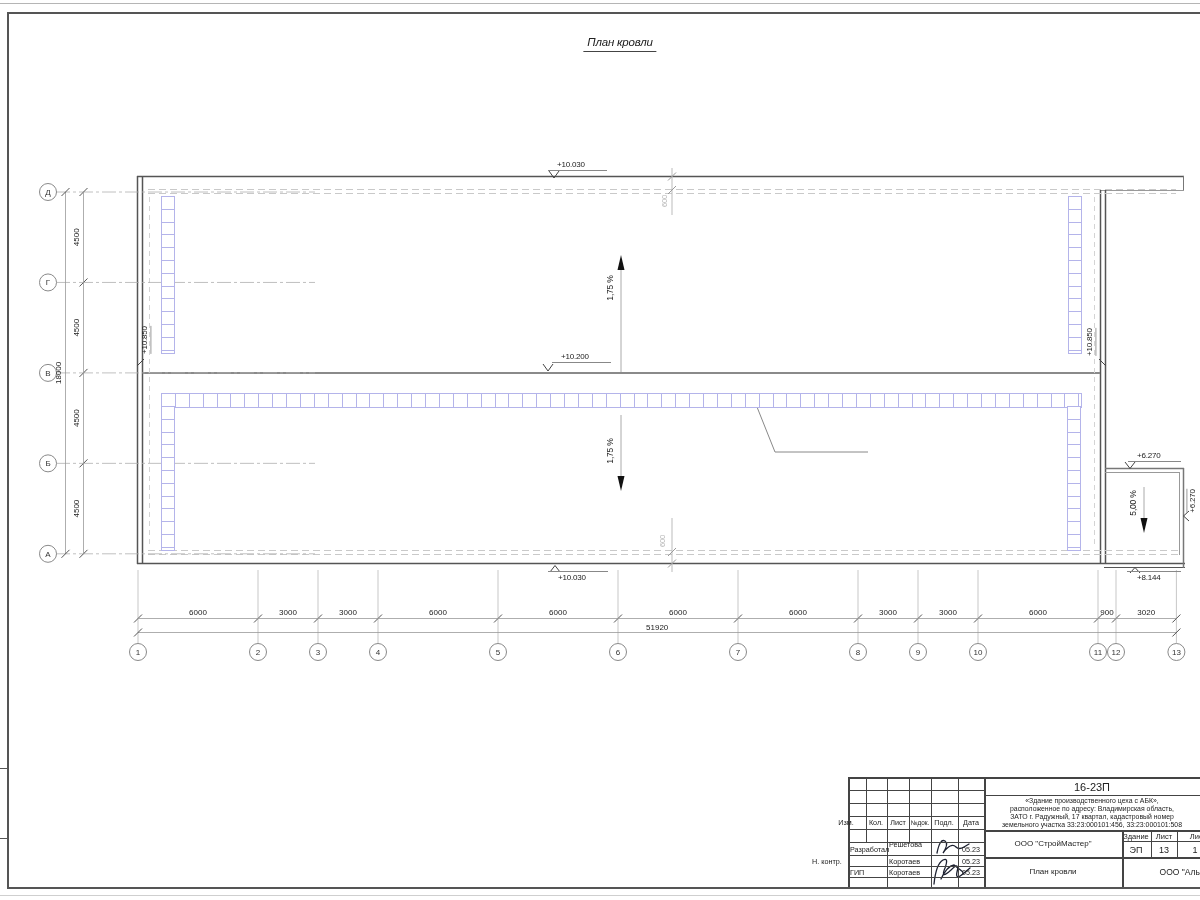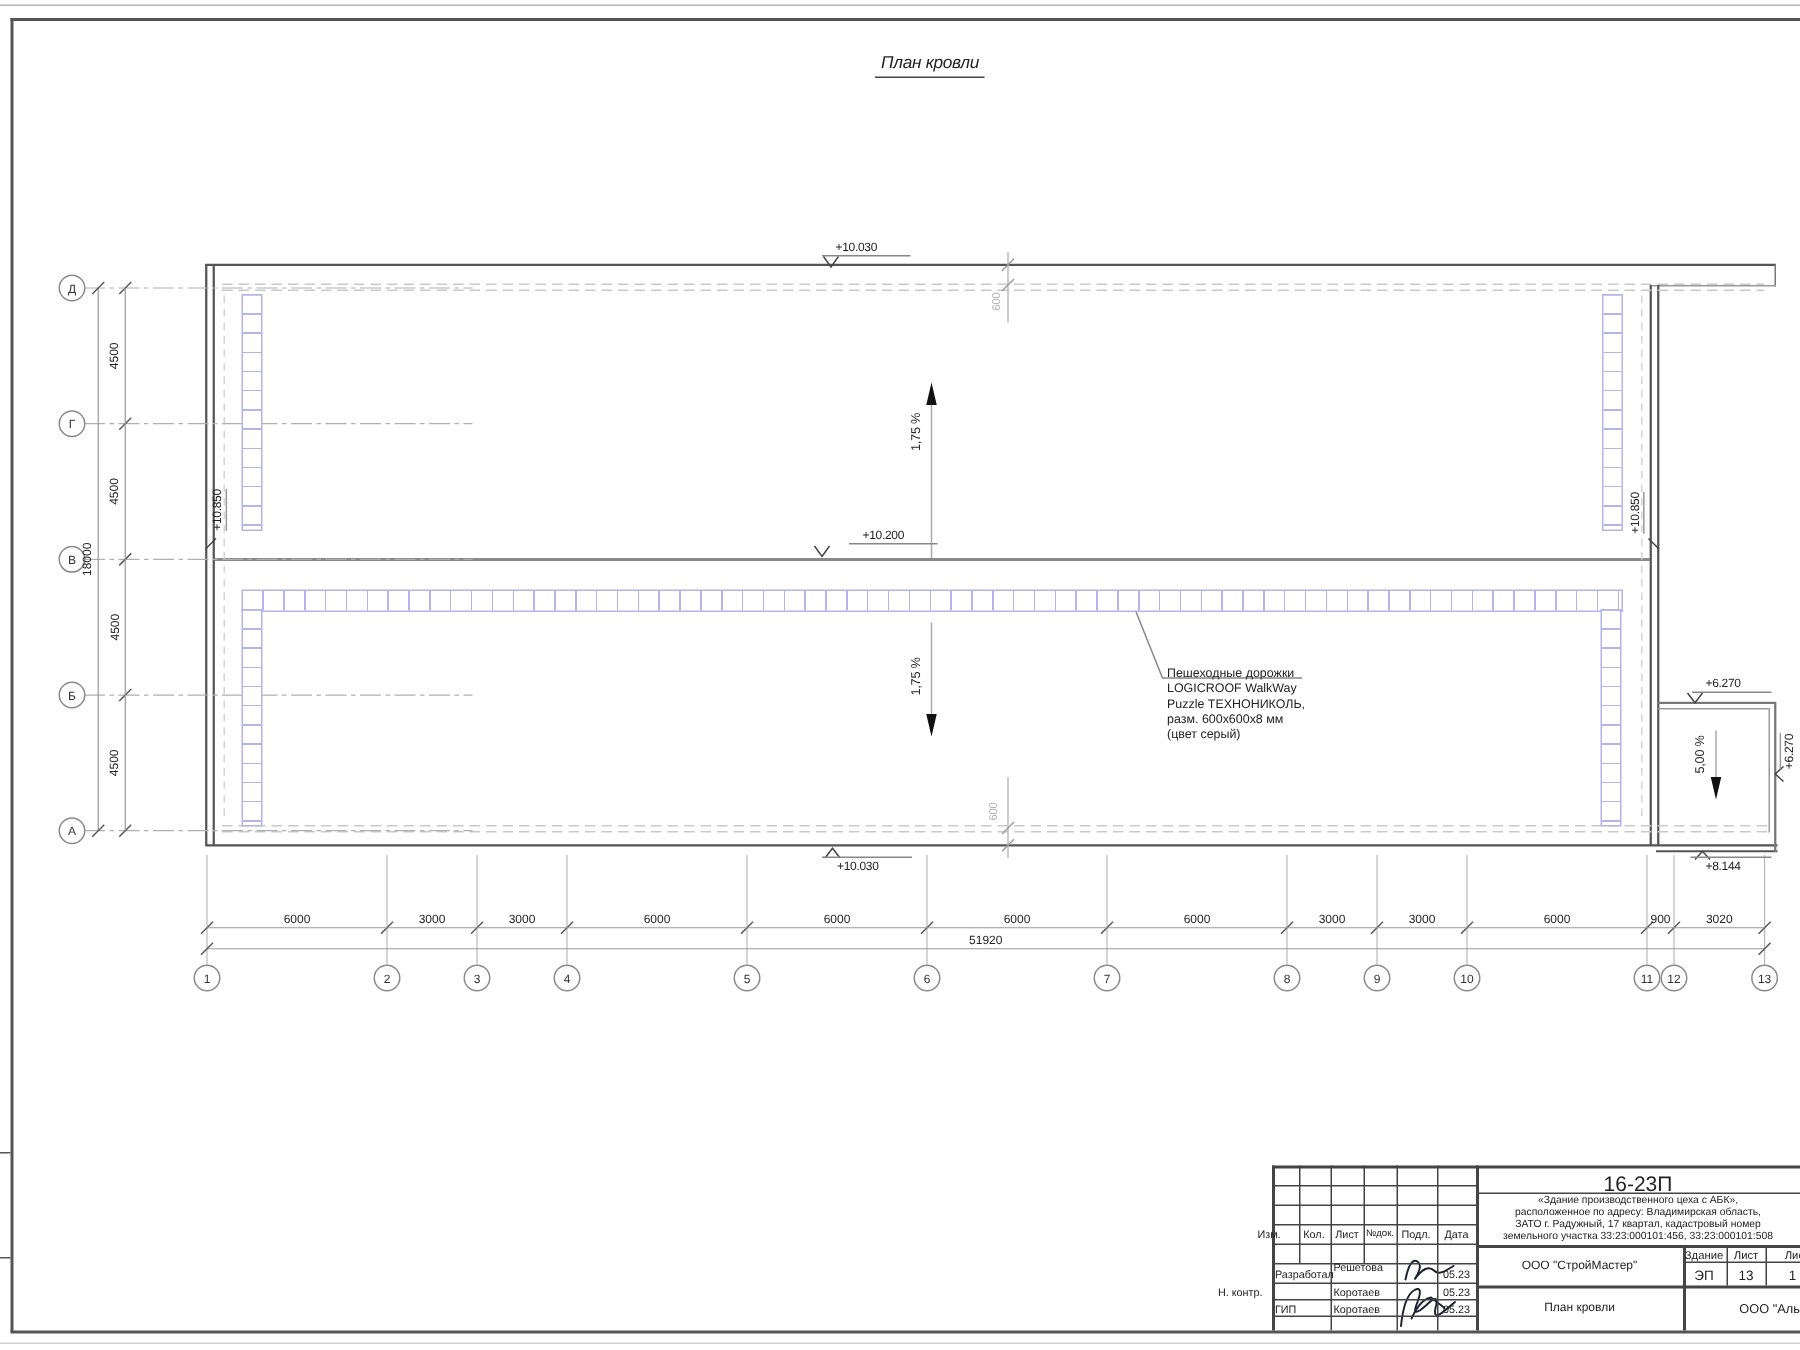--- a/index.html
+++ b/index.html
@@ -202,42 +202,35 @@
 
   <div class="walkway wv abs" style="left:161px;top:196px;width:12px;height:156px"></div>
   <div class="walkway wv abs" style="left:1068px;top:196px;width:12px;height:156px"></div>
   <div class="walkway wh abs" style="left:161px;top:393px;width:919px;height:13px"></div>
   <div class="walkway wv abs" style="left:161px;top:406px;width:12px;height:143px"></div>
   <div class="walkway wv abs" style="left:1067px;top:406px;width:12px;height:143px"></div>
 
   <div class="lbl title" style="left:620px;top:36px">План кровли</div>
 
   <div class="lbl elev u" style="left:548px;top:160px;width:50px">+10.030</div>
-  <div class="lbl elev u" style="left:566px;top:352px;width:50px">+10.200</div>
+  <div class="lbl elev u" style="left:552px;top:352px;width:50px">+10.200</div>
   <div class="lbl elev o" style="left:548px;top:571px;width:50px">+10.030</div>
   <div class="lbl elev rot" style="left:146px;top:340px;border-bottom:1px solid #999;padding-bottom:1px">+10.850</div>
   <div class="lbl elev rot" style="left:1091px;top:342px;border-bottom:1px solid #999;padding-bottom:1px">+10.850</div>
   <div class="lbl elev u" style="left:1128px;top:451px;width:44px">+6.270</div>
   <div class="lbl elev rot" style="left:1192px;top:501px;border-top:1px solid #999;padding-top:1px">+6.270</div>
   <div class="lbl elev o" style="left:1127px;top:571px;width:44px">+8.144</div>
 
   <div class="lbl gray rot" style="left:665px;top:201px">600</div>
   <div class="lbl gray rot" style="left:663px;top:541px">600</div>
 
   <div class="lbl rot" style="left:611px;top:288px;font-size:8.5px">1,75 %</div>
   <div class="lbl rot" style="left:611px;top:451px;font-size:8.5px">1,75 %</div>
   <div class="lbl rot" style="left:1134px;top:503px;font-size:8.5px">5,00 %</div>
 
-  <div class="note" style="left:778px;top:443px">
-    <div>Пешеходные дорожки</div>
-    <div>LOGICROOF WalkWay</div>
-    <div>Puzzle ТЕХНОНИКОЛЬ,</div>
-    <div>разм. 600х600х8 мм</div>
-    <div>(цвет серый)</div>
-  </div>
 
   <div id="stampLines" class="abs">
       <div class="abs" style="left: 848px; top: 777px; width: 354px; height: 1.5px; background: rgb(68, 68, 68);"></div>
       <div class="abs" style="left: 848px; top: 790px; width: 136px; height: 1px; background: rgb(68, 68, 68);"></div>
       <div class="abs" style="left: 848px; top: 803px; width: 136px; height: 1px; background: rgb(68, 68, 68);"></div>
       <div class="abs" style="left: 848px; top: 816px; width: 136px; height: 1px; background: rgb(68, 68, 68);"></div>
       <div class="abs" style="left: 848px; top: 829px; width: 136px; height: 1px; background: rgb(68, 68, 68);"></div>
       <div class="abs" style="left: 848px; top: 842px; width: 136px; height: 1px; background: rgb(68, 68, 68);"></div>
       <div class="abs" style="left: 848px; top: 855px; width: 136px; height: 1px; background: rgb(68, 68, 68);"></div>
       <div class="abs" style="left: 848px; top: 866px; width: 136px; height: 1px; background: rgb(68, 68, 68);"></div>
@@ -268,21 +261,21 @@
   <div class="st" style="left:850px;top:845px">Разработал</div>
   <div class="st" style="left:889px;top:840px">Решетова</div>
   <div class="st stc" style="left:971px;top:845px">05.23</div>
   <div class="st" style="left:812px;top:857px">Н. контр.</div>
   <div class="st" style="left:889px;top:857px">Коротаев</div>
   <div class="st stc" style="left:971px;top:857px">05.23</div>
   <div class="st" style="left:850px;top:868px">ГИП</div>
   <div class="st" style="left:889px;top:868px">Коротаев</div>
   <div class="st stc" style="left:971px;top:868px">05.23</div>
 
-  <div class="st stc" style="left:1092px;top:781px;font-size:14px">16-23П</div>
+  <div class="st stc" style="left:1092px;top:781px;font-size:11px">16-23П</div>
   <div class="st stc" style="left:1092px;top:797px;font-size:6.9px">«Здание производственного цеха с АБК»,</div>
   <div class="st stc" style="left:1092px;top:805px;font-size:6.9px">расположенное по адресу: Владимирская область,</div>
   <div class="st stc" style="left:1092px;top:813px;font-size:6.9px">ЗАТО г. Радужный, 17 квартал, кадастровый номер</div>
   <div class="st stc" style="left:1092px;top:821px;font-size:6.9px">земельного участка 33:23:000101:456, 33:23:000101:508</div>
 
   <div class="st stc" style="left:1053px;top:839px;font-size:8px">ООО "СтройМастер"</div>
   <div class="st stc" style="left:1136px;top:832px;font-size:7.5px">Здание</div>
   <div class="st stc" style="left:1164px;top:832px;font-size:7.5px">Лист</div>
   <div class="st stc" style="left:1202px;top:832px;font-size:7.5px">Листов</div>
   <div class="st stc" style="left:1136px;top:845px;font-size:9px">ЭП</div>

